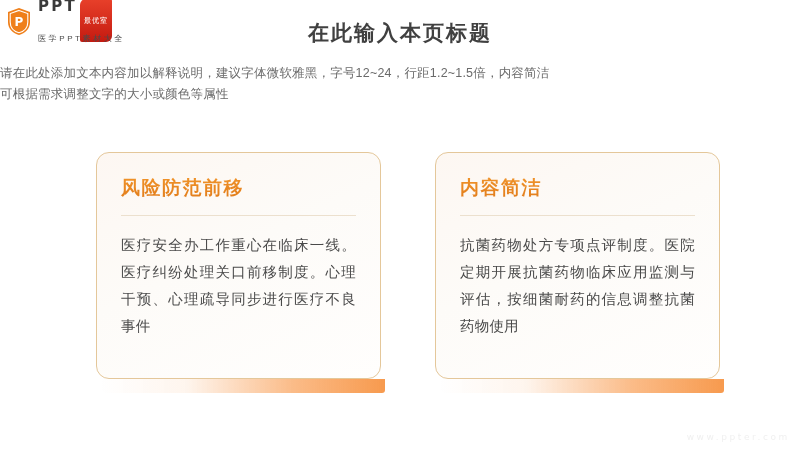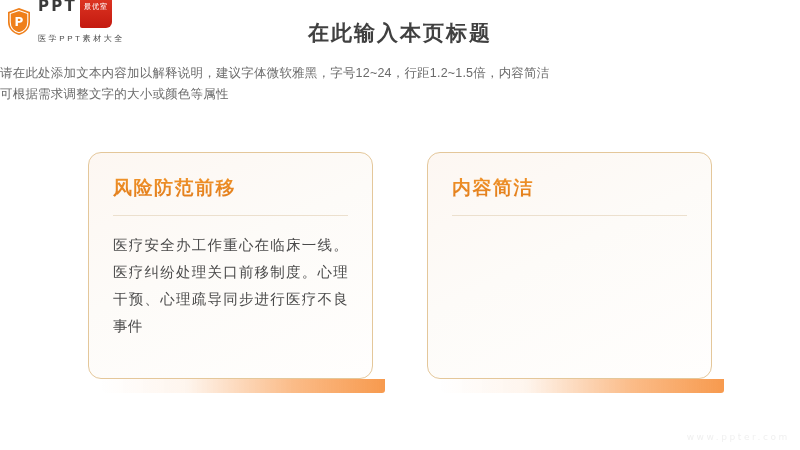--- a/index.html
+++ b/index.html
@@ -33,21 +33,20 @@
   }
   .logo-shield svg { display: block; }
   .logo-text-wrap {
     display: flex;
     flex-direction: column;
     justify-content: center;
     height: 30px;
   }
   .logo-row1 {
     display: flex;
-    align-items: center;
     height: 15px;
   }
   .logo-ppt {
     font-size: 15px;
     font-weight: bold;
     color: #3a3a3a;
     letter-spacing: 2.2px;
     line-height: 15px;
     font-family: "DejaVu Sans", sans-serif;
   }
@@ -107,21 +106,21 @@
     display: flex;
     justify-content: space-between;
   }
   .card-wrap {
     position: relative;
     width: 285px;
     height: 245px;
   }
   .card {
     position: absolute;
-    left: 0;
+    left: 8px;
     top: 0;
     width: 285px;
     height: 227px;
     box-sizing: border-box;
     background: linear-gradient(155deg,#fdf7f2 0%,#fdfbf8 45%,#fffefd 100%);
     border: 1px solid #e4c79a;
     border-radius: 13px;
     padding: 22px 24px 0 24px;
   }
   .card-shadow {
@@ -210,18 +209,19 @@
       <div class="card-divider"></div>
       <div class="card-body">医疗安全办工作重心在临床一线。医疗纠纷处理关口前移制度。心理干预、心理疏导同步进行医疗不良事件</div>
     </div>
   </div>
 
   <div class="card-wrap">
     <div class="card-shadow"></div>
     <div class="card">
       <div class="card-heading">内容简洁</div>
       <div class="card-divider"></div>
+      <div class="card-body">抗菌药物处方专项点评制度。医院定期开展抗菌药物临床应用监测与评估，按细菌耐药的信息调整抗菌药物使用</div>
     </div>
   </div>
 
 </div>
 
 <div class="footer-watermark">www.ppter.com</div>
 
 </body></html>

